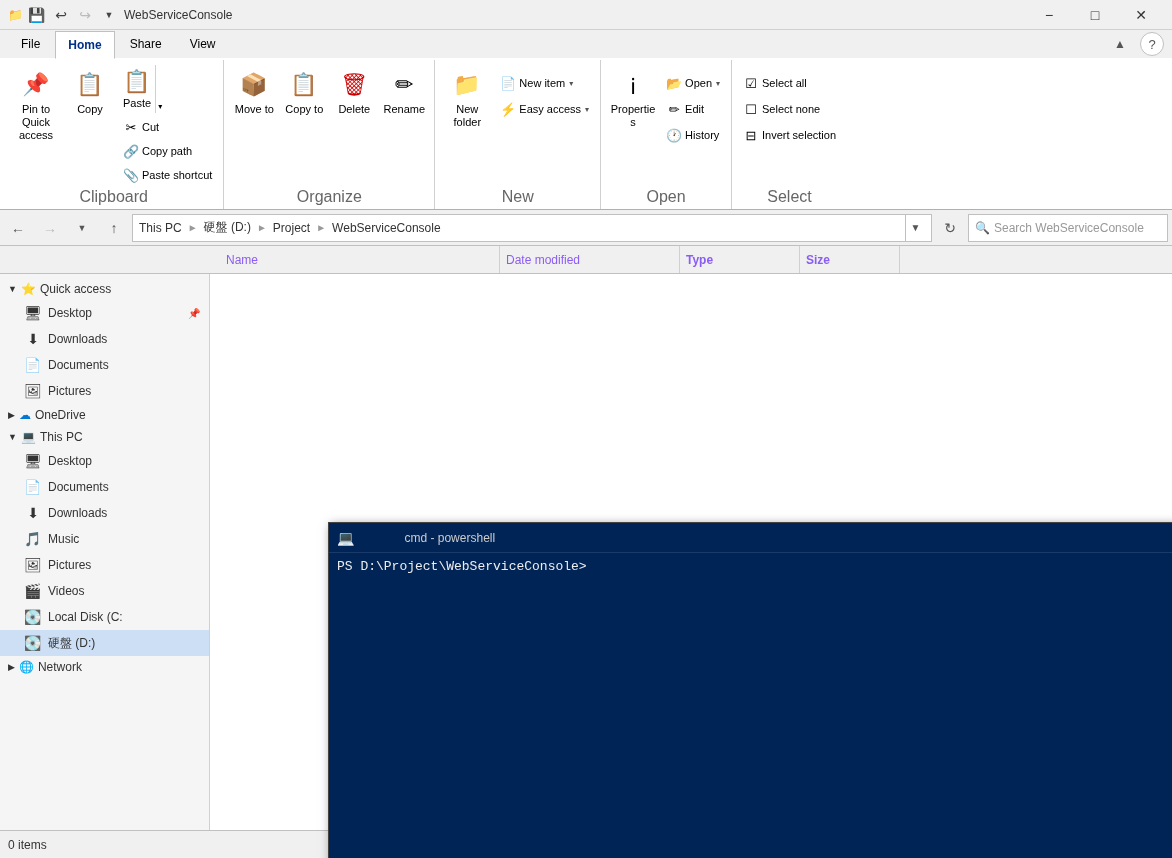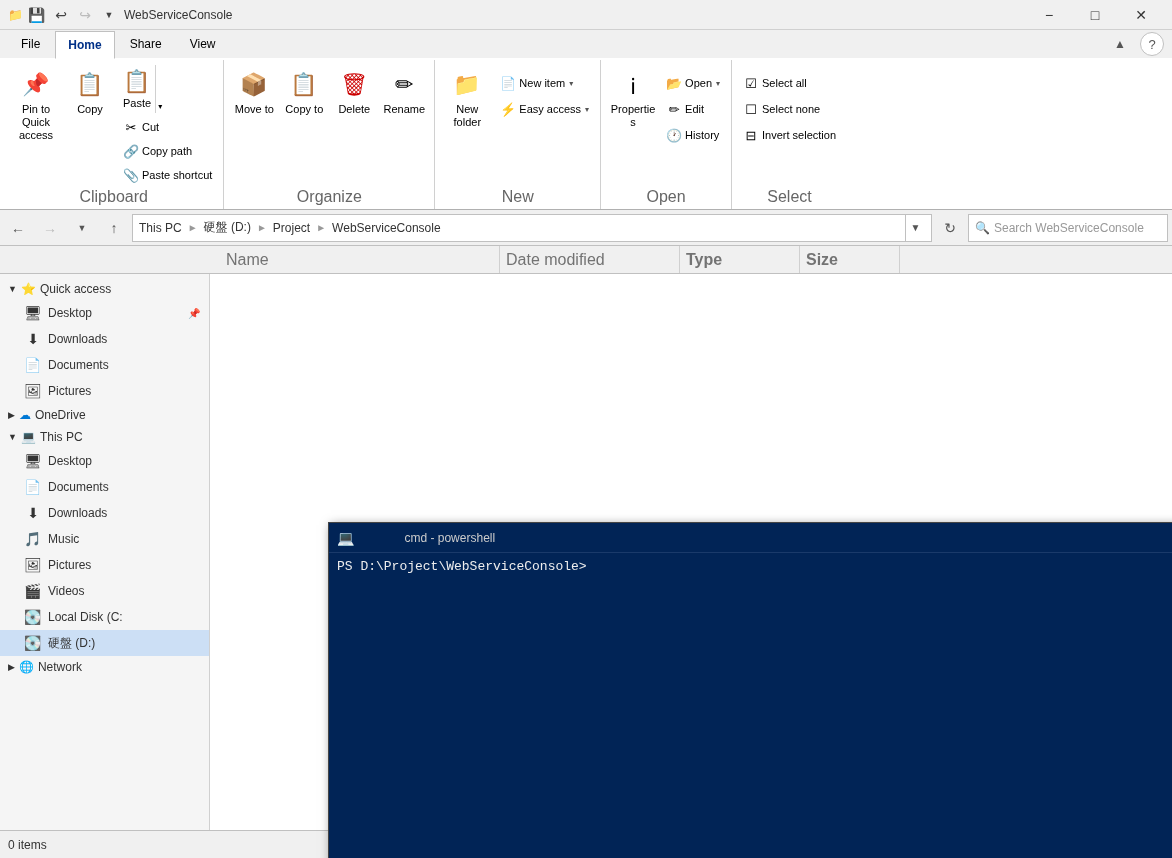--- a/index.html
+++ b/index.html
@@ -204,22 +204,22 @@
     .column-headers {
       display: flex;
       align-items: center;
       height: 28px;
       background: #f0f0f0;
       border-bottom: 1px solid #c0c0c0;
       padding-left: 220px;
     }
     .col-header {
       padding: 0 6px;
-      font-size: 16px;
-      color: #737373;
+      font-size: 12px;
+      color: #8b5cf6;
       cursor: pointer;
       height: 100%;
       display: flex; align-items: center;
       border-right: 1px solid #d0d0d0;
     }
     .col-header:first-child { width: 280px; }
     .col-header:nth-child(2) { width: 180px; }
     .col-header:nth-child(3) { width: 120px; font-weight: bold; }
     .col-header:nth-child(4) { width: 100px; font-weight: bold; }
 

